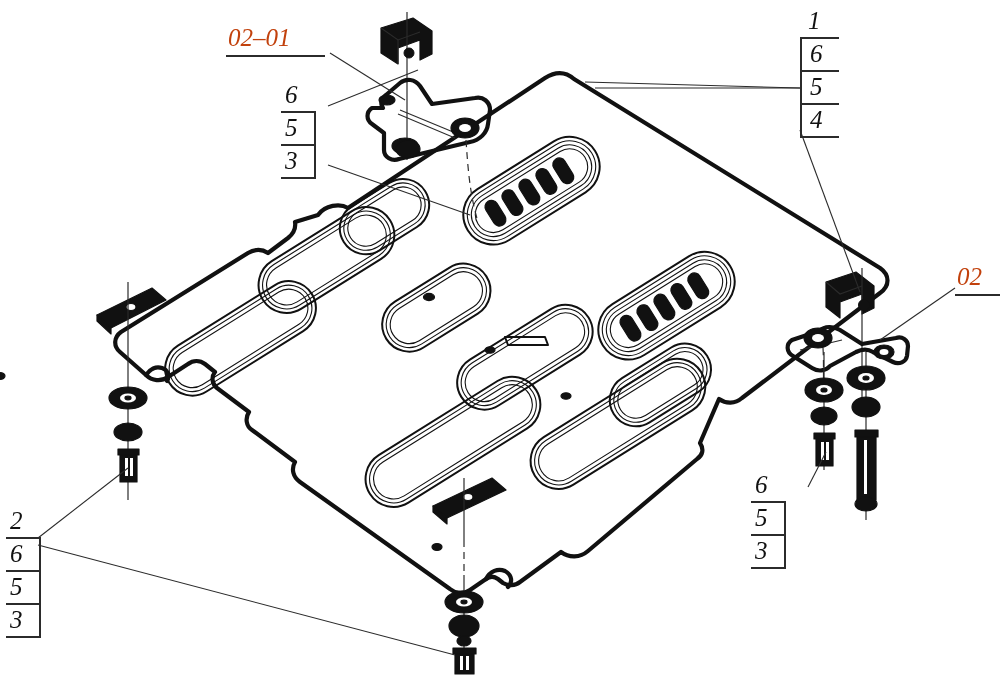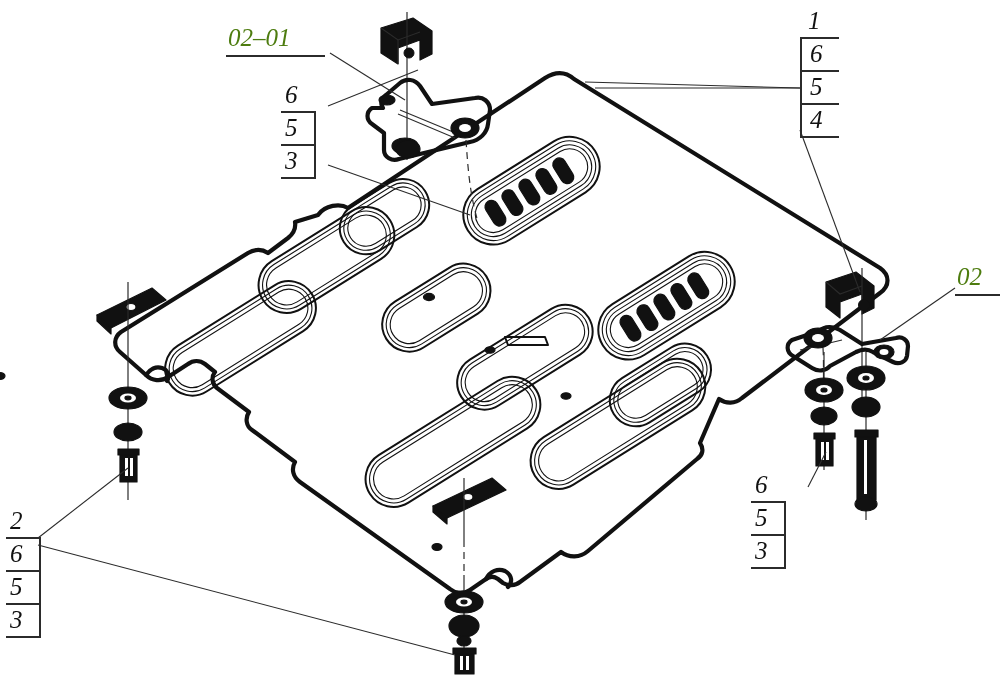--- a/index.html
+++ b/index.html
@@ -54,21 +54,21 @@
   .bar-right .cell.first { border-right: none; }
   .bar-left .cell { border-left: 2px solid #2b2b2b; padding-left: 8px; }
   .bar-left .cell.first { border-left: none; }
 
   
   .tag {
     position: absolute;
     font-family: "Liberation Serif", serif;
     font-style: italic;
     font-size: 25px;
-    color: #4d7c0f;
+    color: #c2410c;
     border-bottom: 2px solid #2b2b2b;
     padding: 0 6px 3px 2px;
     white-space: nowrap;
     user-select: none;
   }
   .tag.wide { padding-right: 34px; }
 </style>
 </head>
 <body>
 

